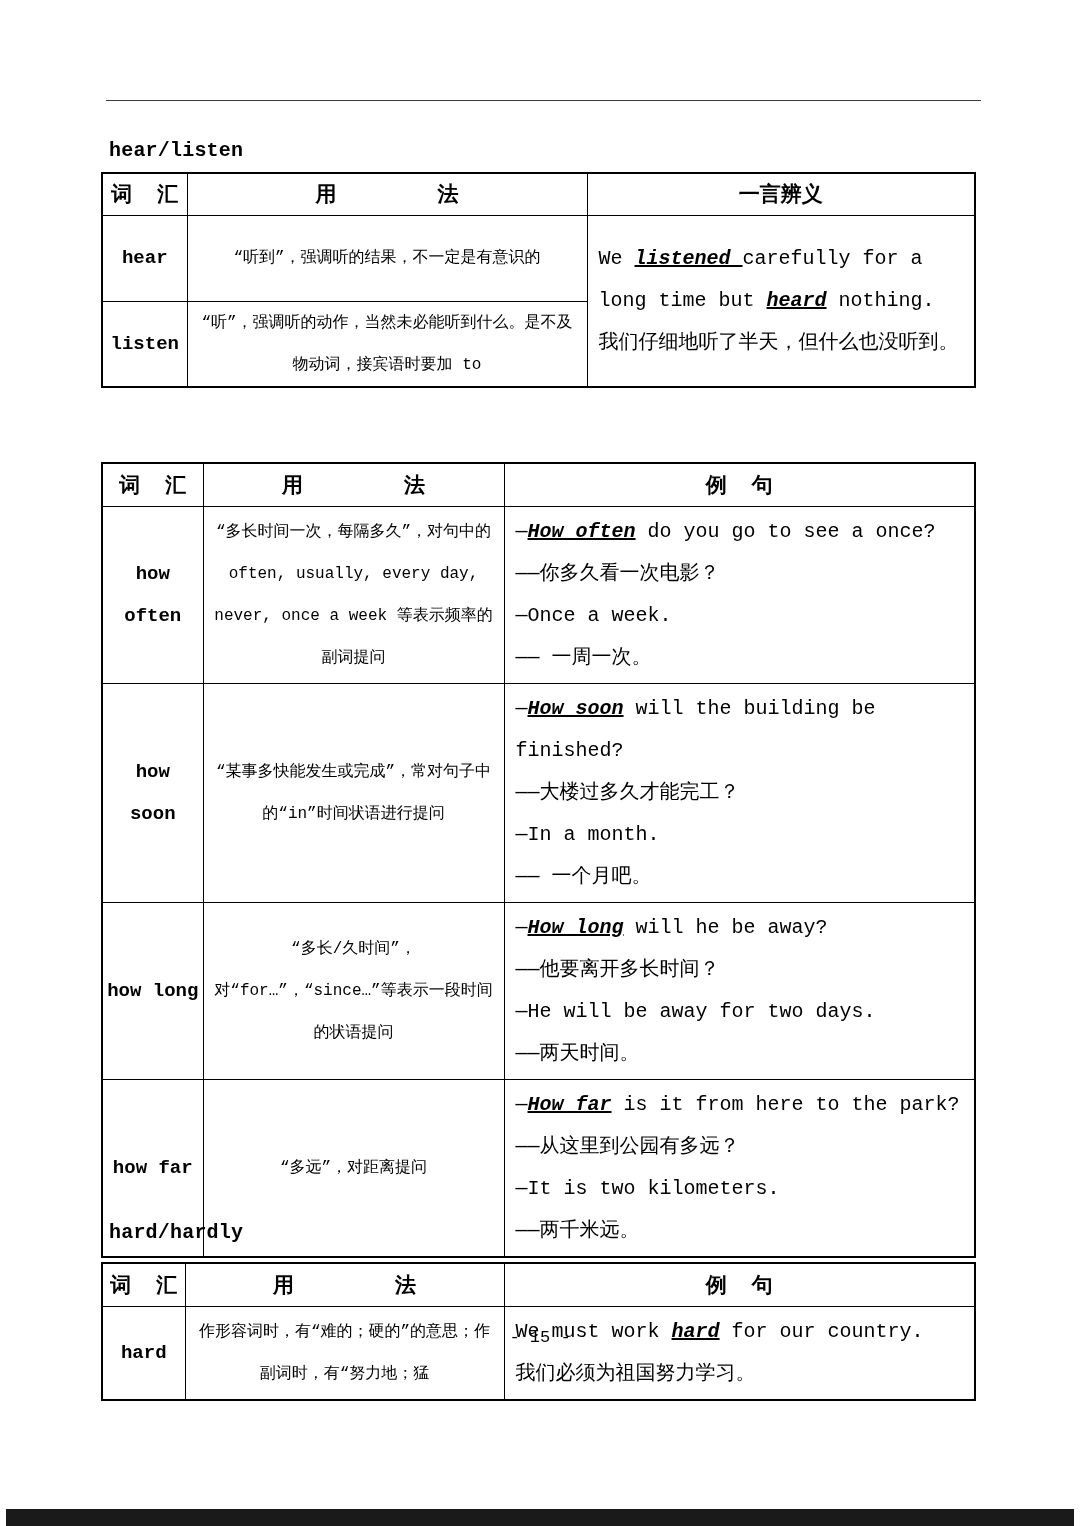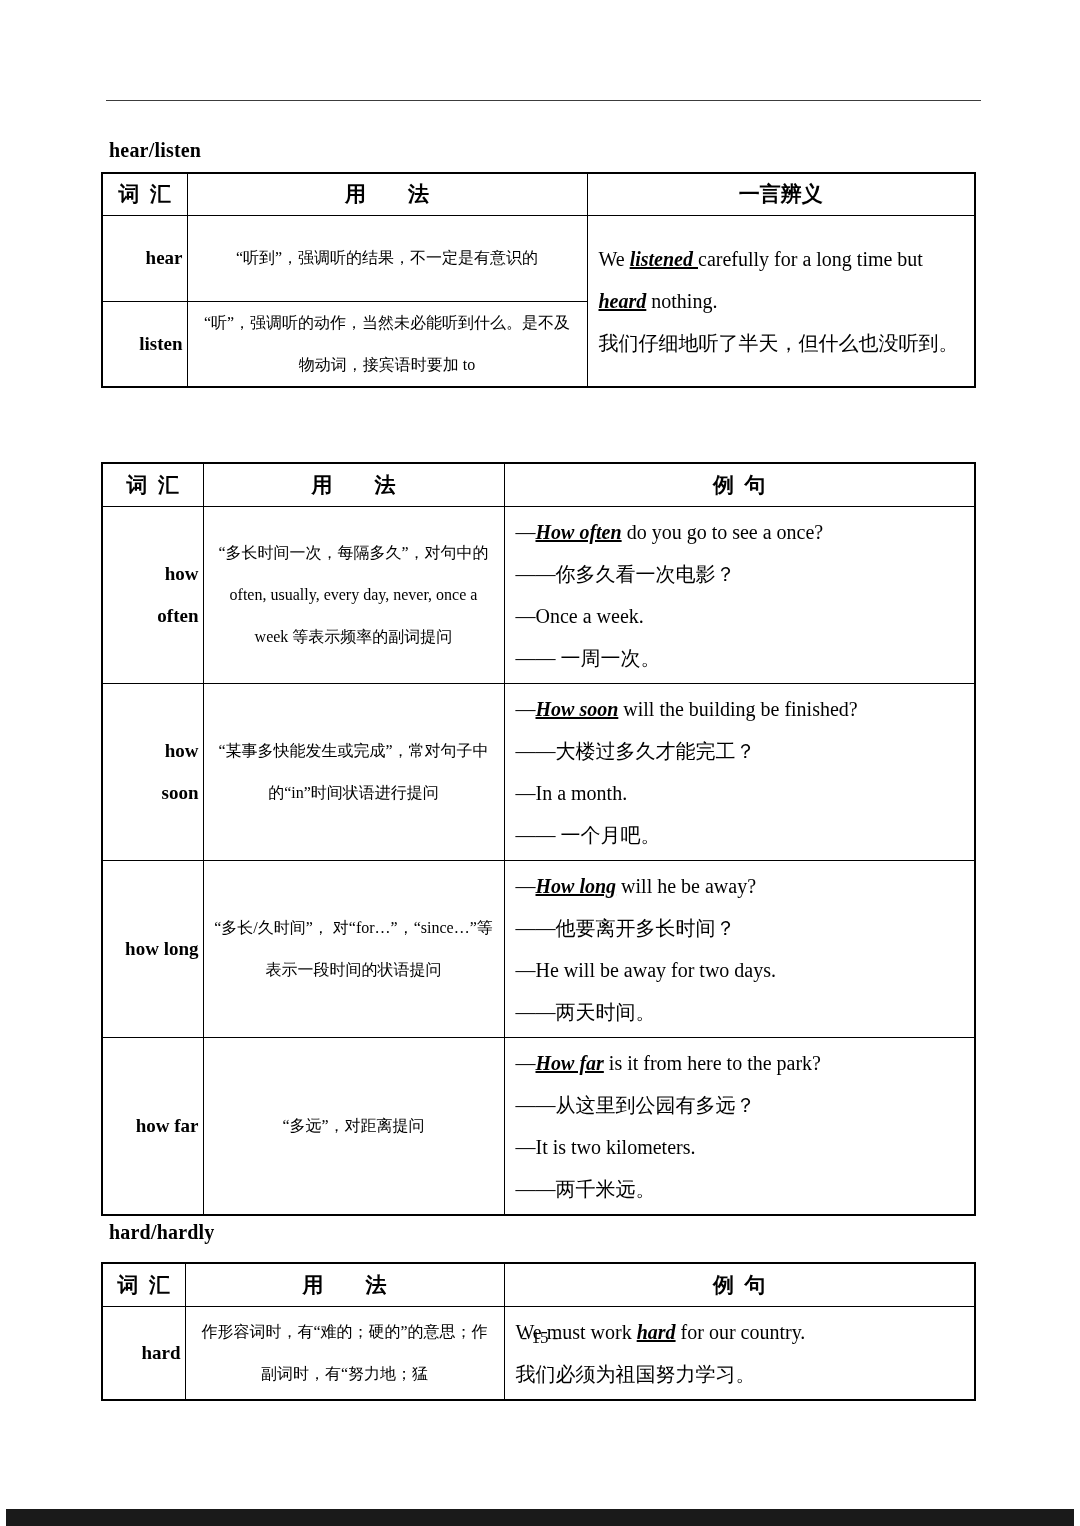--- a/index.html
+++ b/index.html
@@ -2,21 +2,21 @@
 <html><head>
 <meta charset="utf-8">
 <style>
   * { margin:0; padding:0; box-sizing:border-box; }
   html,body { background:#ffffff; }
   .page {
     position:relative;
     width:1068px; height:1526px;
     background:#ffffff;
     color:#000;
-    font-family:Liberation Serif, serif;
+    font-family:Liberation Mono, monospace;
     overflow:hidden;
     margin:0 auto;
   }
   .top-rule {
     position:absolute; top:100px; left:100px; width:875px; height:0;
     border-top:1px solid #3c3c3c;
   }
   .sec-heading {
     position:absolute; left:103px;
     font-size:20px; font-weight:bold;
@@ -33,21 +33,21 @@
     overflow:hidden;
     margin-top:16px;
   }
   table.t th {
     font-size:21px; font-weight:bold;
     text-align:center; vertical-align:middle;
     white-space:pre;
   }
   td.word {
     font-size:19px; font-weight:bold;
-    text-align:right; vertical-align:middle;
+    text-align:center; vertical-align:middle;
     line-height:42px;
     white-space:pre-line;
     padding:0 4px;
   }
   td.usage {
     font-size:16px; line-height:42px;
     vertical-align:middle;
     padding:0 9px;
     text-align:center;
   }

